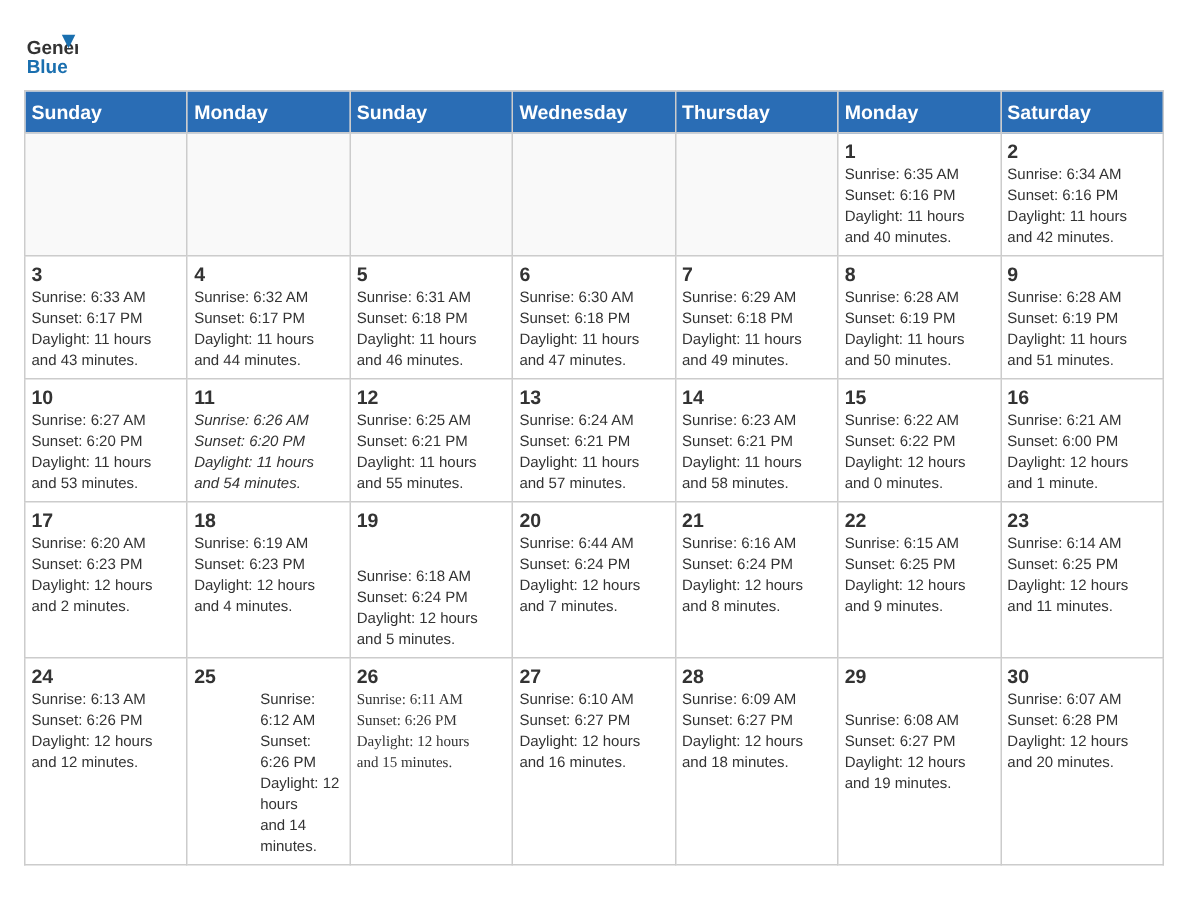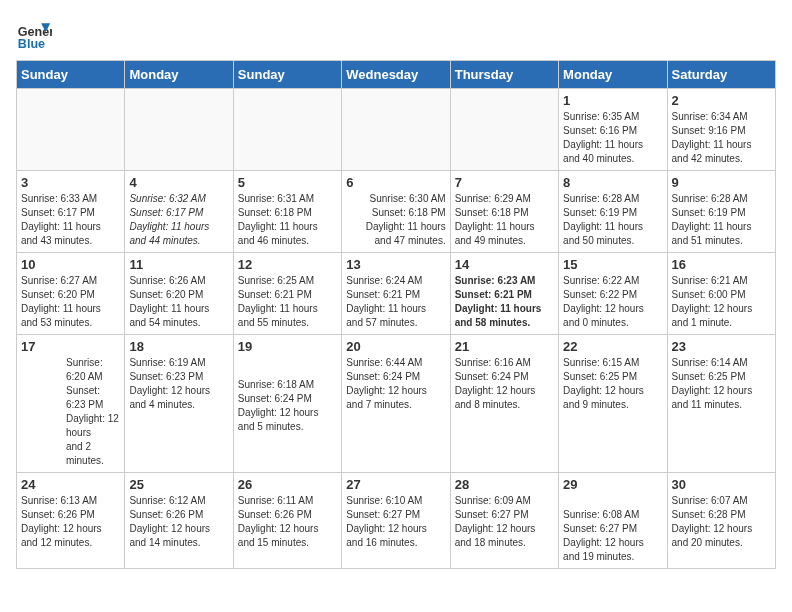--- a/index.html
+++ b/index.html
@@ -117,50 +117,50 @@
           <td>
             <span class="day-num">1</span>
             <div class="day-info" style="white-space: pre-line;">Sunrise: 6:35 AM
 Sunset: 6:16 PM
 Daylight: 11 hours
 and 40 minutes.</div>
           </td>
           <td>
             <span class="day-num">2</span>
             <div class="day-info" style="white-space: pre-line;">Sunrise: 6:34 AM
-Sunset: 9:16 PM
+Sunset: 6:16 PM
 Daylight: 11 hours
 and 42 minutes.</div>
           </td>
         </tr>
         <tr>
           <td>
             <span class="day-num">3</span>
             <div class="day-info" style="white-space: pre-line;">Sunrise: 6:33 AM
 Sunset: 6:17 PM
 Daylight: 11 hours
 and 43 minutes.</div>
           </td>
           <td>
             <span class="day-num">4</span>
-            <div class="day-info" style="white-space: pre-line; font-style: italic;">Sunrise: 6:32 AM
+            <div class="day-info" style="white-space: pre-line;">Sunrise: 6:32 AM
 Sunset: 6:17 PM
 Daylight: 11 hours
 and 44 minutes.</div>
           </td>
           <td>
             <span class="day-num">5</span>
             <div class="day-info" style="white-space: pre-line;">Sunrise: 6:31 AM
 Sunset: 6:18 PM
 Daylight: 11 hours
 and 46 minutes.</div>
           </td>
           <td>
             <span class="day-num">6</span>
-            <div class="day-info" style="white-space: pre-line; text-align: right;">Sunrise: 6:30 AM
+            <div class="day-info" style="white-space: pre-line;">Sunrise: 6:30 AM
 Sunset: 6:18 PM
 Daylight: 11 hours
 and 47 minutes.</div>
           </td>
           <td>
             <span class="day-num">7</span>
             <div class="day-info" style="white-space: pre-line;">Sunrise: 6:29 AM
 Sunset: 6:18 PM
 Daylight: 11 hours
 and 49 minutes.</div>
@@ -183,42 +183,42 @@
         <tr>
           <td>
             <span class="day-num">10</span>
             <div class="day-info" style="white-space: pre-line;">Sunrise: 6:27 AM
 Sunset: 6:20 PM
 Daylight: 11 hours
 and 53 minutes.</div>
           </td>
           <td>
             <span class="day-num">11</span>
-            <div class="day-info" style="white-space: pre-line;">Sunrise: 6:26 AM
+            <div class="day-info" style="white-space: pre-line; font-style: italic;">Sunrise: 6:26 AM
 Sunset: 6:20 PM
 Daylight: 11 hours
 and 54 minutes.</div>
           </td>
           <td>
             <span class="day-num">12</span>
             <div class="day-info" style="white-space: pre-line;">Sunrise: 6:25 AM
 Sunset: 6:21 PM
 Daylight: 11 hours
 and 55 minutes.</div>
           </td>
           <td>
             <span class="day-num">13</span>
             <div class="day-info" style="white-space: pre-line;">Sunrise: 6:24 AM
 Sunset: 6:21 PM
 Daylight: 11 hours
 and 57 minutes.</div>
           </td>
           <td>
             <span class="day-num">14</span>
-            <div class="day-info" style="white-space: pre-line; font-weight: bold;">Sunrise: 6:23 AM
+            <div class="day-info" style="white-space: pre-line;">Sunrise: 6:23 AM
 Sunset: 6:21 PM
 Daylight: 11 hours
 and 58 minutes.</div>
           </td>
           <td>
             <span class="day-num">15</span>
             <div class="day-info" style="white-space: pre-line;">Sunrise: 6:22 AM
 Sunset: 6:22 PM
 Daylight: 12 hours
 and 0 minutes.</div>
@@ -227,21 +227,21 @@
             <span class="day-num">16</span>
             <div class="day-info" style="white-space: pre-line;">Sunrise: 6:21 AM
 Sunset: 6:00 PM
 Daylight: 12 hours
 and 1 minute.</div>
           </td>
         </tr>
         <tr>
           <td>
             <span class="day-num">17</span>
-            <div class="day-info" style="white-space: pre-line; margin-left: 45px;">Sunrise: 6:20 AM
+            <div class="day-info" style="white-space: pre-line;">Sunrise: 6:20 AM
 Sunset: 6:23 PM
 Daylight: 12 hours
 and 2 minutes.</div>
           </td>
           <td>
             <span class="day-num">18</span>
             <div class="day-info" style="white-space: pre-line;">Sunrise: 6:19 AM
 Sunset: 6:23 PM
 Daylight: 12 hours
 and 4 minutes.</div>
@@ -285,28 +285,28 @@
         <tr>
           <td>
             <span class="day-num">24</span>
             <div class="day-info" style="white-space: pre-line;">Sunrise: 6:13 AM
 Sunset: 6:26 PM
 Daylight: 12 hours
 and 12 minutes.</div>
           </td>
           <td>
             <span class="day-num">25</span>
-            <div class="day-info" style="white-space: pre-line;">Sunrise: 6:12 AM
+            <div class="day-info" style="white-space: pre-line; margin-left: 44px;">Sunrise: 6:12 AM
 Sunset: 6:26 PM
 Daylight: 12 hours
 and 14 minutes.</div>
           </td>
           <td>
             <span class="day-num">26</span>
-            <div class="day-info" style="white-space: pre-line;">Sunrise: 6:11 AM
+            <div class="day-info" style="white-space: pre-line; font-family: Liberation Serif, serif;">Sunrise: 6:11 AM
 Sunset: 6:26 PM
 Daylight: 12 hours
 and 15 minutes.</div>
           </td>
           <td>
             <span class="day-num">27</span>
             <div class="day-info" style="white-space: pre-line;">Sunrise: 6:10 AM
 Sunset: 6:27 PM
 Daylight: 12 hours
 and 16 minutes.</div>

